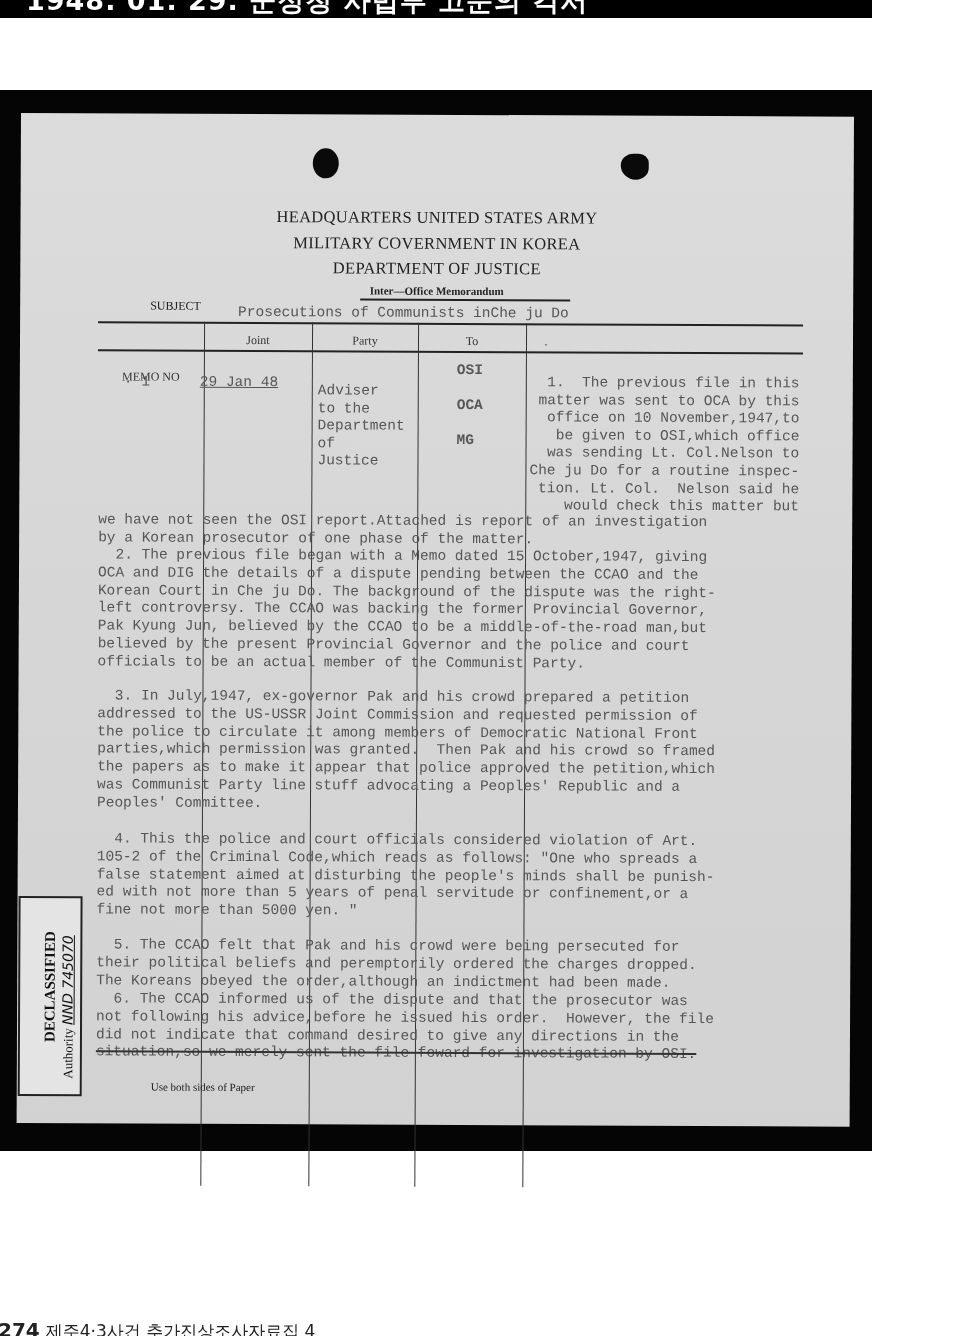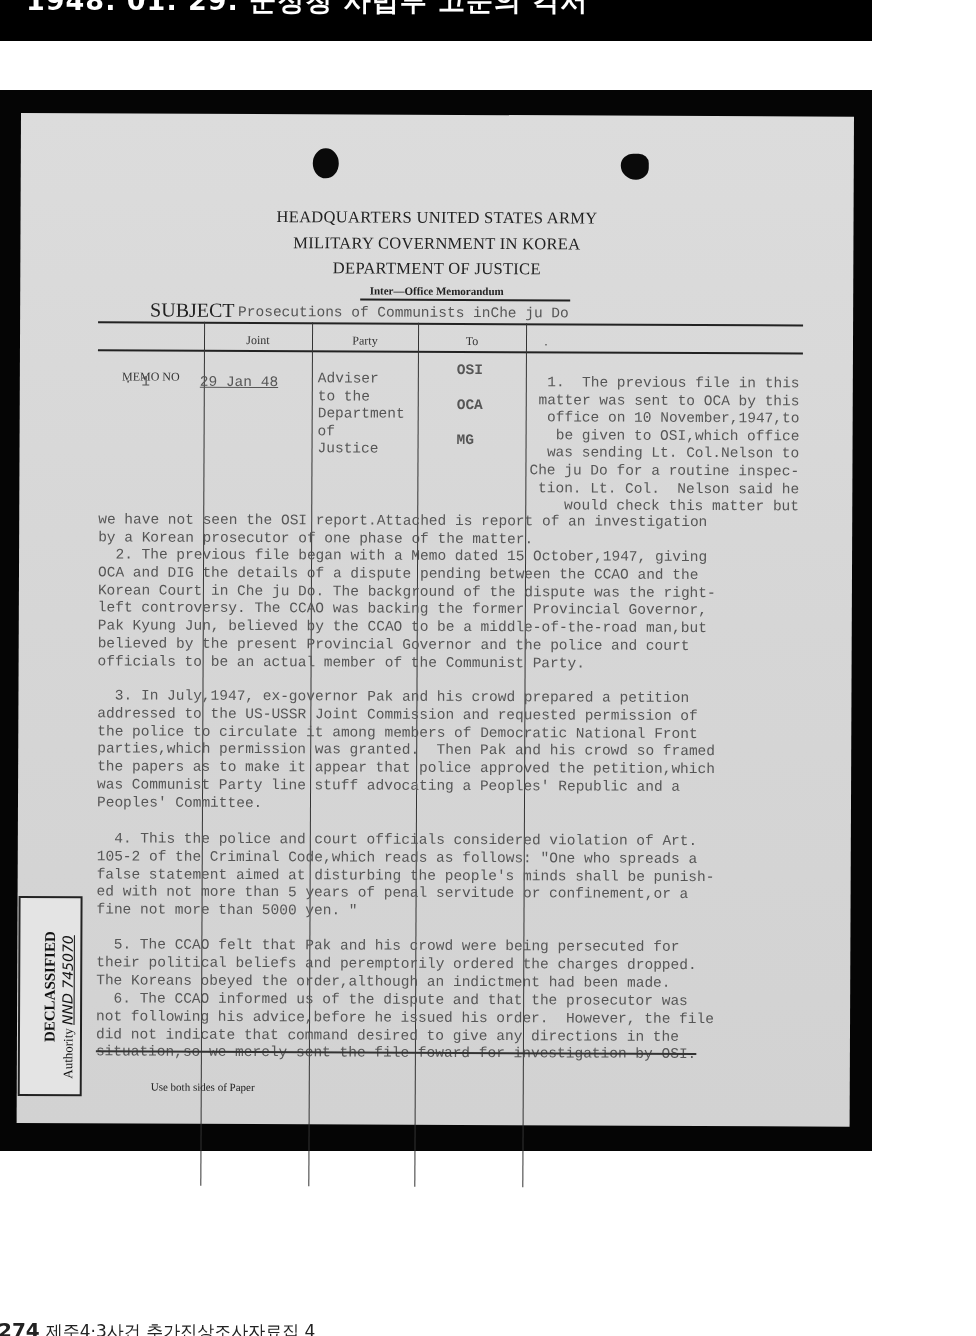--- a/index.html
+++ b/index.html
@@ -1,30 +1,30 @@
 <!DOCTYPE html>
 <html><head>
 <meta charset="utf-8">
 <style>
   html, body { margin:0; padding:0; }
   body { width:976px; height:1336px; background:#ffffff; position:relative; overflow:hidden; font-family:"DejaVu Sans", sans-serif; }
-  .top-banner { position:absolute; left:0; top:0; width:872px; height:41px; background:#000; overflow:hidden; }
+  .top-banner { position:absolute; left:0; top:0; width:872px; height:18px; background:#000; overflow:hidden; }
   .top-banner .title { position:absolute; left:26px; top:-17px; color:#fff; font-family:"DejaVu Sans", sans-serif; font-size:27px; font-weight:bold; white-space:nowrap; letter-spacing:1px; }
   .photo-frame { position:absolute; left:0; top:90px; width:872px; height:1061px; background:#050505; }
   .paper { position:absolute; left:21px; top:113px; width:833px; height:1010px; background:linear-gradient(180deg,#dcdcdc 0%,#d6d6d6 50%,#d2d2d2 100%); transform:rotate(0.25deg); transform-origin:top left; }
   .punch { position:absolute; background:#0a0a0a; border-radius:50%; }
   .punch.left { left:292px; top:34px; width:26px; height:30px; }
   .punch.right { left:600px; top:38px; width:28px; height:26px; border-radius:50% 40% 50% 60%; }
   .hdr { position:absolute; left:0; width:833px; text-align:center; font-family:"Liberation Serif", serif; color:#222; }
   .hdr.l1 { top:93px; font-size:16.5px; letter-spacing:0.3px; }
   .hdr.l2 { top:119px; font-size:16.5px; letter-spacing:0.3px; }
   .hdr.l3 { top:144px; font-size:16.5px; letter-spacing:0.3px; }
   .hdr.memo { top:170px; font-size:11px; font-weight:bold; }
   .memo-underline { position:absolute; left:340px; top:184px; width:210px; height:2px; background:#222; }
-  .subject-label { position:absolute; left:130px; top:185px; font-family:"Liberation Serif", serif; font-size:20px; color:#222; }
+  .subject-label { position:absolute; left:130px; top:185px; font-family:"Liberation Serif", serif; font-size:12px; color:#222; }
   .subject-text { position:absolute; left:218px; top:190px; font-family:"Liberation Mono", monospace; font-size:14.5px; color:#555; white-space:nowrap; }
   .hline { position:absolute; background:#222; }
   .vline { position:absolute; background:#333; width:1px; }
   .th { position:absolute; top:219px; font-family:"Liberation Serif", serif; font-size:12px; color:#333; text-align:center; }
   .tw { position:absolute; font-family:"Liberation Mono", monospace; font-size:14.5px; color:#565656; line-height:18px; white-space:pre; }
   .body-text { position:absolute; left:79px; font-family:"Liberation Mono", monospace; font-size:14.5px; color:#565656; line-height:17.8px; white-space:pre; }
   .strike { text-decoration:line-through; text-decoration-thickness:2px; text-decoration-color:#333; }
   .use-both { position:absolute; left:134px; top:967px; font-family:"Liberation Serif", serif; font-size:11px; color:#222; }
   .stamp { position:absolute; left:1px; top:783px; width:60px; height:196px; border:2px solid #222; background:#e4e4e4; }
   .stamp .line1 { position:absolute; left:-62px; top:80px; width:184px; transform:rotate(-90deg); font-family:"Liberation Serif", serif; font-weight:bold; font-size:15px; color:#111; text-align:center; }
@@ -64,21 +64,21 @@
   <div class="vline" style="left:506px; top:208px; height:864px;"></div>
 
   <div class="th" style="left:78px; width:106px;margin-top:37px;">MEMO NO</div>
   <div class="th" style="left:184px; width:108px;">Joint</div>
   <div class="th" style="left:292px; width:106px;">Party</div>
   <div class="th" style="left:398px; width:108px;">To</div>
   <div class="th" style="left:506px; width:40px;">.</div>
 
   <div class="tw" style="left:104px; top:259px;">· 1</div>
   <div class="tw" style="left:180px; top:259px;text-decoration:underline;">29 Jan 48</div>
-  <div class="tw" style="left:298px; top:256px; line-height:17.5px;">Adviser
+  <div class="tw" style="left:298px; top:268px; line-height:17.5px;">Adviser
 to the
 Department
 of
 Justice</div>
   <div class="tw" style="left:437px; top:247px; line-height:17.5px;font-weight:bold;">OSI
 
 OCA
 
 MG</div>
   <div class="tw" style="left:510px; top:259px; line-height:17.6px;text-align:right;"> 1.  The previous file in this

